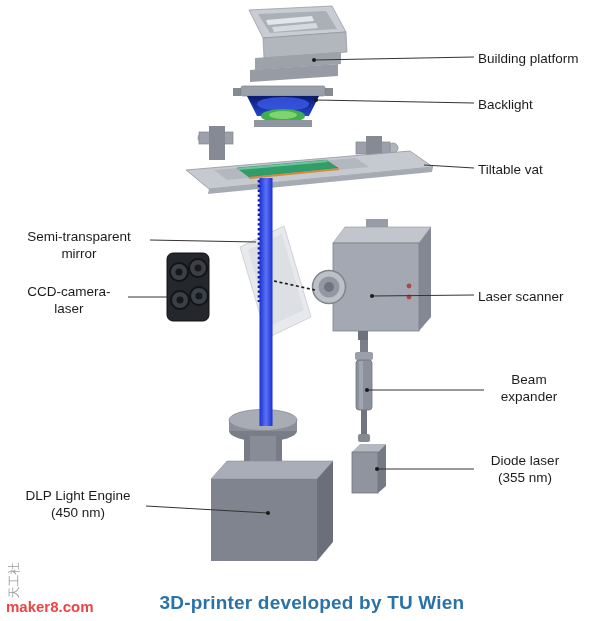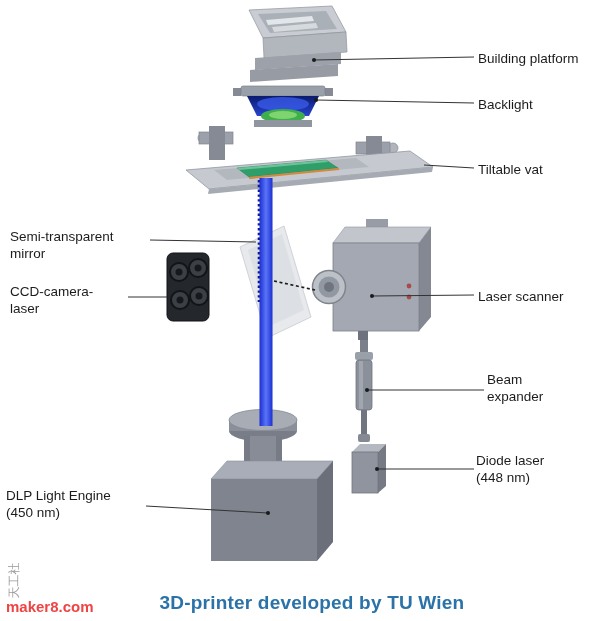--- a/index.html
+++ b/index.html
@@ -5,21 +5,21 @@
   html,body { margin:0; padding:0; background:#ffffff; }
   .stage {
     position:relative; width:600px; height:621px; background:#ffffff;
     font-family:"Liberation Sans", sans-serif; overflow:hidden;padding-left:24px;
   }
   svg.diagram { position:absolute; left:0; top:0; display:block; }
   .lbl {
     position:absolute; font-size:13.5px; color:#1c1c1c; line-height:1.28;
     white-space:pre-line;
   }
-  .lbl.center { text-align:left; }
+  .lbl.center { text-align:center; }
   #lbl-building-platform { left:478px; top:50px; }
   #lbl-backlight        { left:478px; top:96px; }
   #lbl-tiltable-vat     { left:478px; top:161px; }
   #lbl-mirror           { left:10px;  top:228px; width:138px; }
   #lbl-ccd              { left:10px;  top:283px; width:118px; }
   #lbl-laser-scanner    { left:478px; top:288px; }
   #lbl-beam-expander    { left:487px; top:371px; width:84px; }
   #lbl-diode-laser      { left:476px; top:452px; width:98px; }
   #lbl-dlp              { left:6px;   top:487px; width:144px; }
   .caption {
@@ -178,21 +178,21 @@
   <div class="lbl" id="lbl-backlight">Backlight</div>
   <div class="lbl" id="lbl-tiltable-vat">Tiltable vat</div>
   <div class="lbl center" id="lbl-mirror">Semi-transparent
 mirror</div>
   <div class="lbl center" id="lbl-ccd">CCD-camera-
 laser</div>
   <div class="lbl" id="lbl-laser-scanner">Laser scanner</div>
   <div class="lbl center" id="lbl-beam-expander">Beam
 expander</div>
   <div class="lbl center" id="lbl-diode-laser">Diode laser
-(448 nm)</div>
+(355 nm)</div>
   <div class="lbl center" id="lbl-dlp">DLP Light Engine
 (450 nm)</div>
 
   <div class="caption">3D-printer developed by TU Wien</div>
   <div class="wm-side">天工社</div>
   <div class="wm-brand">maker8.com</div>
 
 </div>
 
 </body></html>

